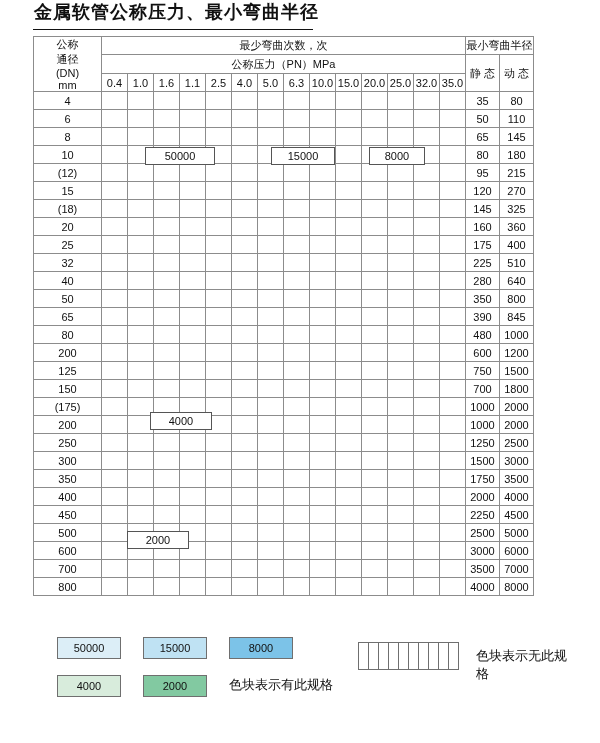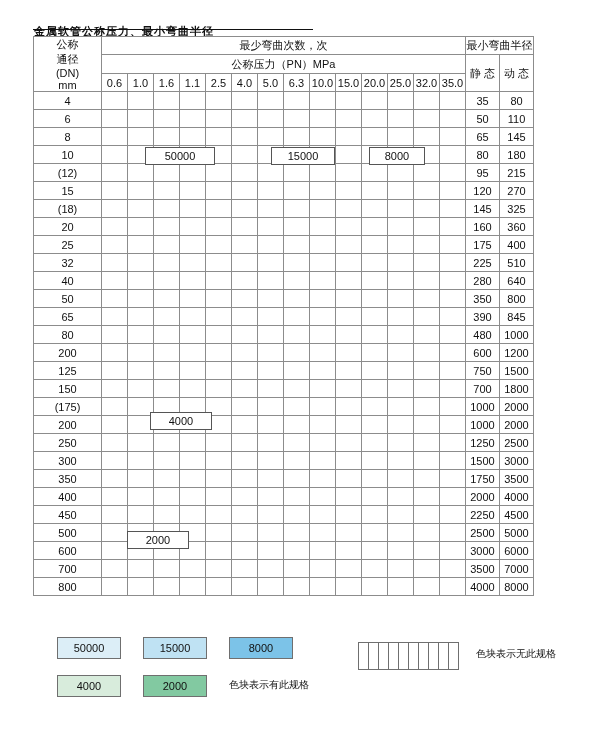--- a/index.html
+++ b/index.html
@@ -5,22 +5,22 @@
   html,body{margin:0;padding:0;}
   body{
     width:600px;height:743px;
     background:#ffffff;
     font-family:"Liberation Sans","DejaVu Sans",sans-serif;
     font-size:11px;color:#111;
     position:relative;
     overflow:hidden;
   }
   .title{
-    position:absolute;left:34px;top:24px;
-    font-size:11px;font-weight:bold;letter-spacing:1px;
+    position:absolute;left:34px;top:0;
+    font-size:18px;font-weight:bold;letter-spacing:1px;
     color:#111;
   }
   .title-rule{
     position:absolute;left:33px;top:29px;width:280px;height:1px;background:#111;
   }
   table.main{
     position:absolute;left:33px;top:36px;
     border-collapse:collapse;
     table-layout:fixed;
     border-radius:21px;
@@ -58,21 +58,21 @@
     height:16px;
     z-index:5;
   }
   
   .legend{position:absolute;left:33px;top:637px;width:540px;}
   .lg-box{
     display:inline-block;width:62px;height:20px;line-height:20px;
     text-align:center;border:1px solid #6f6f6f;font-size:11px;background:#ffffff;
   }
   .lg-row{position:absolute;}
-  .lg-note{font-size:10px;}
+  .lg-note{font-size:13px;}
   table.lgsample{border-collapse:collapse;table-layout:fixed;}
   table.lgsample td{border:1px solid #6f6f6f;width:9px;height:26px;background:#ffffff;padding:0;}
 </style>
 </head>
 <body>
 
 <div class="title">金属软管公称压力、最小弯曲半径</div>
 <div class="title-rule"></div>
 
 <table class="main">
@@ -105,21 +105,21 @@
       </td>
       <td class="hdr" colspan="14">最少弯曲次数，次</td>
       <td class="hdr" colspan="2">最小弯曲半径</td>
     </tr>
     <tr>
       <td class="hdr" colspan="14">公称压力（PN）MPa</td>
       <td class="hdr" rowspan="2">静 态</td>
       <td class="hdr" rowspan="2">动 态</td>
     </tr>
     <tr id="pressure-head-row">
-        <td class="hdr">0.6</td>
+        <td class="hdr">0.4</td>
         <td class="hdr">1.0</td>
         <td class="hdr">1.6</td>
         <td class="hdr">1.1</td>
         <td class="hdr">2.5</td>
         <td class="hdr">4.0</td>
         <td class="hdr">5.0</td>
         <td class="hdr">6.3</td>
         <td class="hdr">10.0</td>
         <td class="hdr">15.0</td>
         <td class="hdr">20.0</td>

